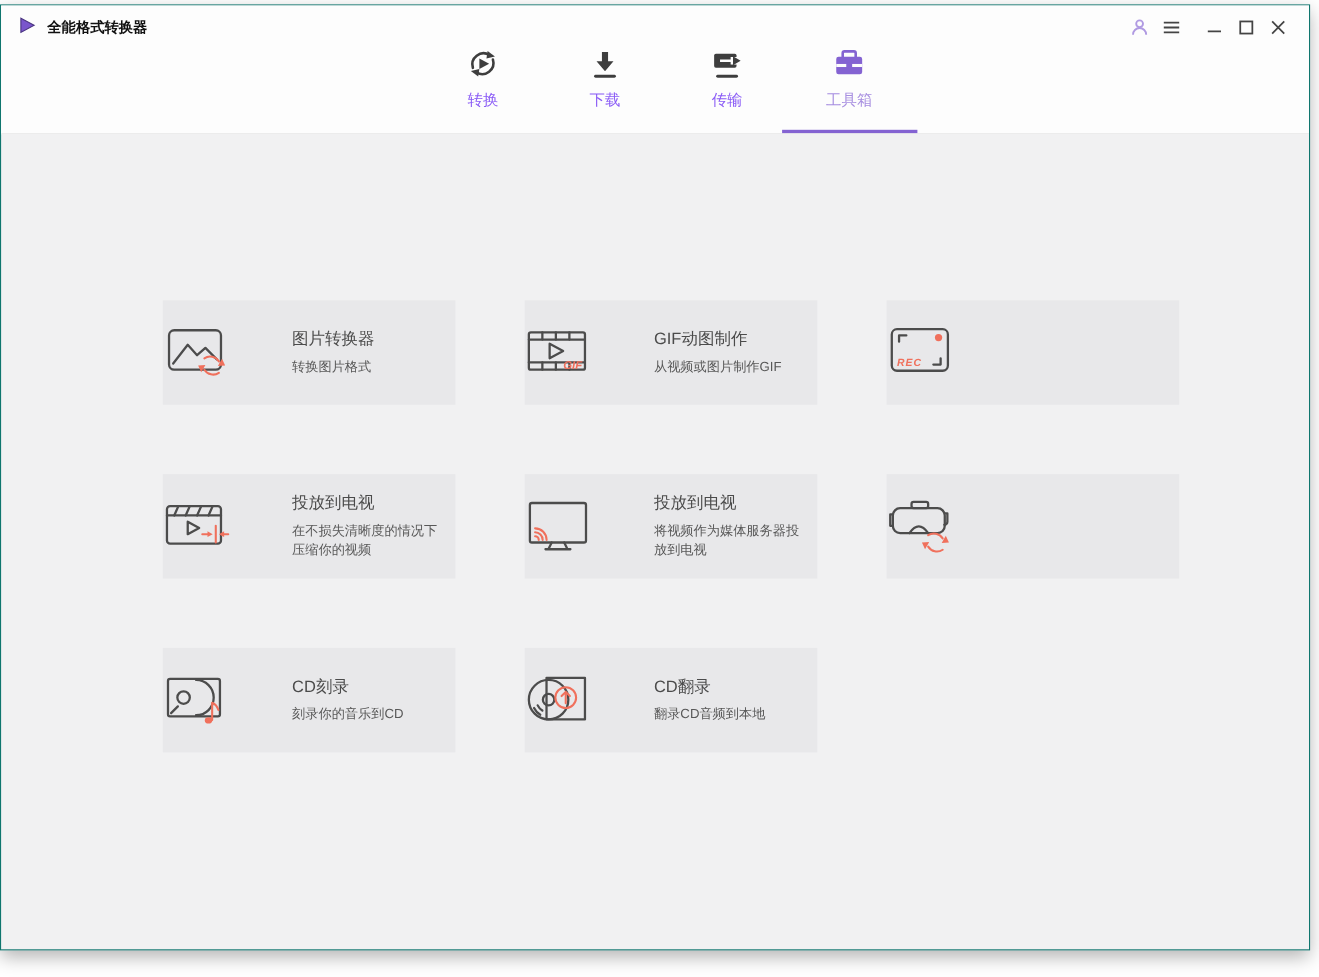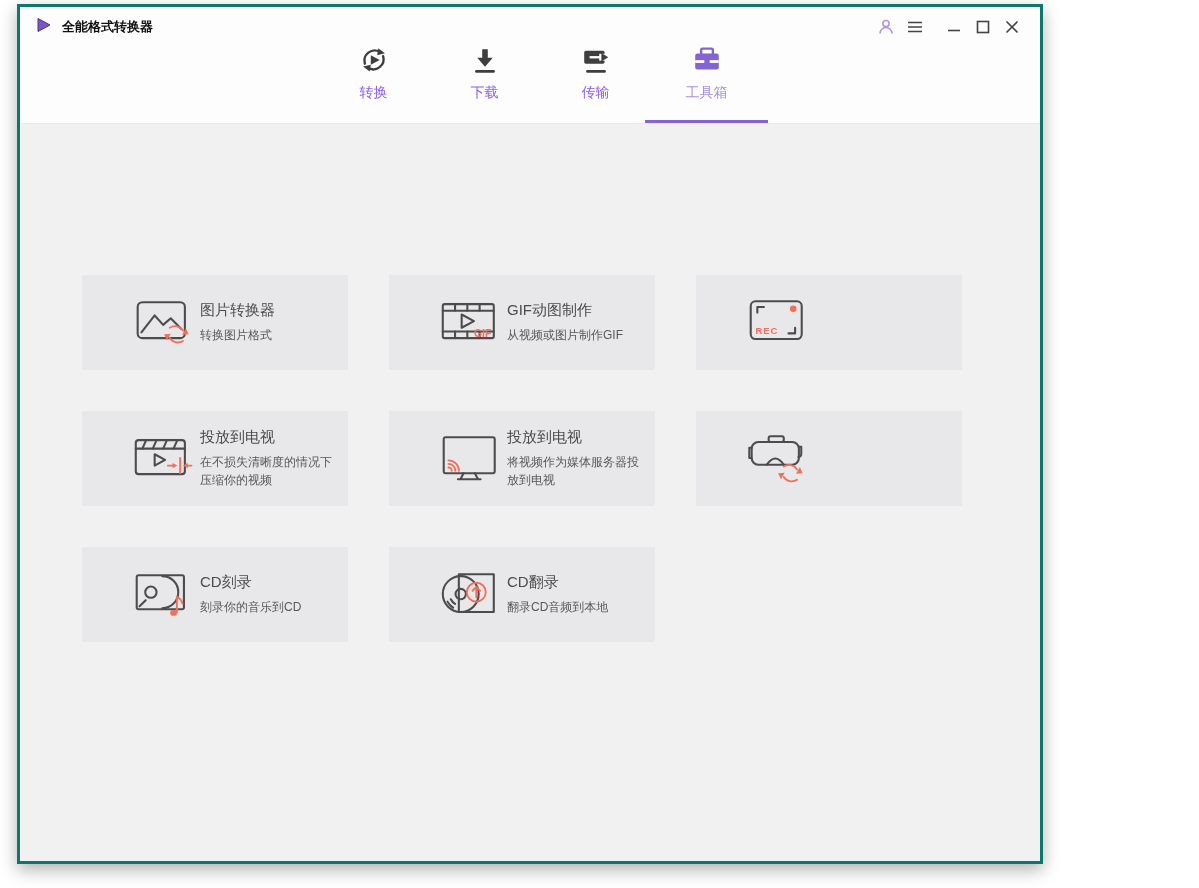--- a/index.html
+++ b/index.html
@@ -1,18 +1,18 @@
 <!DOCTYPE html>
 <html style="--accent: #8463d2; --accent_light: #a78ee0; --coral: #f0705c; --header_bg: #fdfdfd; --content_bg: #f1f1f2; --card_bg: #e8e8ea;"><head>
 <meta charset="utf-8">
 <style>
   html,body{margin:0;padding:0;background:#ffffff;width:1199px;height:888px;
     font-family:"Liberation Sans","DejaVu Sans",sans-serif;overflow:hidden;}
-  .window{position:absolute;left:17px;top:4px;width:1026px;height:860px;
-    background:var(--content_bg,#f1f1f2);border:3px solid #0f766e;
+  .window{position:absolute;left:0;top:4px;width:1191px;height:860px;
+    background:var(--content_bg,#f1f1f2);border:1px solid #0f766e;
     box-shadow:0 6px 16px rgba(0,0,0,.3);box-sizing:border-box;}
   
   .header{position:relative;height:116px;background:var(--header_bg,#fdfdfd);
     border-bottom:1px solid #eaeaea;}
   .titlebar{position:absolute;top:0;left:0;right:0;height:40px;display:flex;
     align-items:center;padding:0 16px;z-index:2;}
   .app-title{margin-left:10px;font-size:13px;font-weight:bold;color:#111;}
   .controls{margin-left:auto;display:flex;align-items:center;gap:5px;}
   .ctl{width:24px;height:24px;display:flex;align-items:center;justify-content:center;
     background:none;border:none;padding:0;cursor:pointer;}
@@ -22,25 +22,25 @@
     display:flex;height:86px;z-index:1;}
   .tab{width:111px;display:flex;flex-direction:column;align-items:center;
     padding-top:8px;position:relative;cursor:pointer;box-sizing:border-box;}
   .tab .ticon{height:32px;display:flex;align-items:center;justify-content:center;}
   .tab .tlabel{margin-top:7px;font-size:14px;color:#8b5cf6;}
   .tab.active .tlabel{color:var(--accent_light,#a78ee0);}
   .tab-underline{position:absolute;bottom:0;left:-6px;right:-6px;height:3px;
     background:var(--accent,#8463d2);}
   
   .grid{width:896px;margin:151px auto 0;display:grid;
-    grid-template-columns:repeat(3,266px);grid-auto-rows:95px;gap:41px;}
+    grid-template-columns:repeat(3,266px);grid-auto-rows:95px;gap:63px;}
   .card{background:var(--card_bg,#e8e8ea);display:flex;align-items:center;
     cursor:pointer;}
   .card-icon{width:118px;flex:0 0 118px;display:flex;align-items:center;
-    justify-content:flex-end;}
+    justify-content:flex-start;font-style:italic;}
   .card-text{flex:1;padding-right:8px;}
   .card-title{font-size:15px;color:#4b4b4b;margin-bottom:7px;}
   .card-desc{font-size:12px;color:#585858;line-height:1.45;}
   
   .sk{stroke:#4c4c4c;stroke-width:2.2;fill:none;stroke-linecap:round;stroke-linejoin:round;}
   .ck{stroke:var(--coral,#f0705c);stroke-width:2;fill:none;stroke-linecap:round;stroke-linejoin:round;}
   .ckf{fill:var(--coral,#f0705c);}
   .ct{fill:var(--coral,#f0705c);font-family:"Liberation Sans",sans-serif;font-weight:bold;}
   .nk{stroke:#3e3e3e;fill:none;stroke-linecap:round;}
   .nkf{fill:#3e3e3e;}

